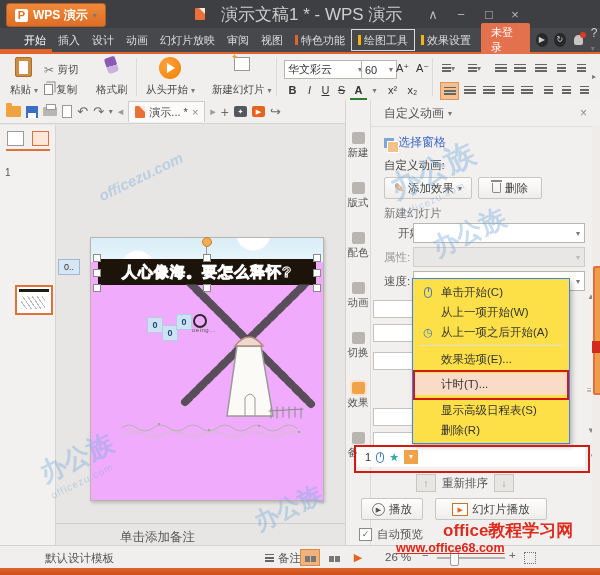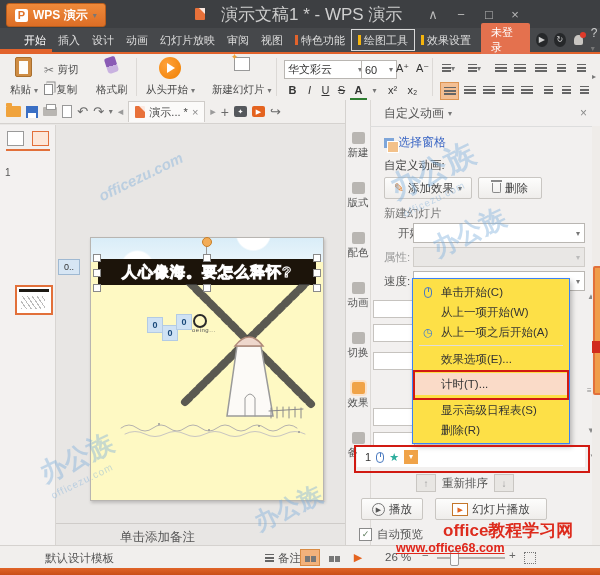--- a/index.html
+++ b/index.html
@@ -70,21 +70,21 @@
   #thumb-panel{position:absolute;left:0;top:125px;width:55px;height:420px;background:#f3f1f0;border-right:1px solid #d8d5d2;}
   .tp-tab{width:15px;height:13px;border:1px solid #9a9a9a;background:#fff;}
   .tp-tab.act{border-color:#e2703a;background:#fde7d8;}
   .thumb{position:absolute;left:15px;top:160px;width:34px;height:26px;background:#fff;border:2px solid #e2703a;}
   .thumb .bar{position:absolute;left:2px;top:2px;right:2px;height:3px;background:#1d1a14;}
   .thumb .scrib{position:absolute;left:4px;top:9px;width:24px;height:13px;
      background:repeating-linear-gradient(55deg,#bbb 0 1px,transparent 1px 4px);}
 
   
   #slide-area{position:absolute;left:56px;top:125px;width:289px;height:420px;background:#e8e6e4;}
-  #slide{position:absolute;left:34px;top:112px;width:232px;height:262px;background:#fef9c3;border:1px solid #b8b5b1;box-shadow:1px 2px 3px rgba(0,0,0,.18);}
+  #slide{position:absolute;left:34px;top:112px;width:232px;height:262px;background:#f0abfc;border:1px solid #b8b5b1;box-shadow:1px 2px 3px rgba(0,0,0,.18);}
   .sky{position:absolute;left:0;top:0;width:100%;height:24px;
      background:radial-gradient(circle at 20% 120%,#fff 8%,transparent 9%),radial-gradient(circle at 70% -20%,#fff 10%,transparent 11%),linear-gradient(#d9edf8,#eaf5fb);}
   .title-bar{position:absolute;left:7px;top:21px;width:218px;height:26px;background:#1c140a;display:flex;align-items:center;justify-content:center;}
   .slide-title{font-size:15px;font-weight:bold;letter-spacing:1px;color:#241a10;-webkit-text-stroke:0.9px #fff;text-shadow:0 0 1px #fff;white-space:nowrap;}
   .handle{position:absolute;width:6px;height:6px;background:#fff;border:1px solid #8a8a8a;z-index:12;}
   .rot-line{position:absolute;left:115px;top:4px;width:1px;height:12px;background:#9a9a9a;z-index:12;}
   .rot-handle{position:absolute;left:111px;top:-1px;width:8px;height:8px;border-radius:50%;background:#f3ad58;border:1px solid #c87f28;z-index:12;}
   .anim-badge{position:absolute;width:14px;height:14px;background:#cfe2f4;border:1px solid #b3cbe4;color:#1a4a7a;font-size:9px;font-weight:bold;display:flex;align-items:center;justify-content:center;z-index:11;}
   .ring{position:absolute;width:10px;height:10px;border:2px solid #2a2a2a;border-radius:50%;z-index:11;}
   .tiny-txt{position:absolute;font-size:6px;color:#555;z-index:11;letter-spacing:.5px;}

